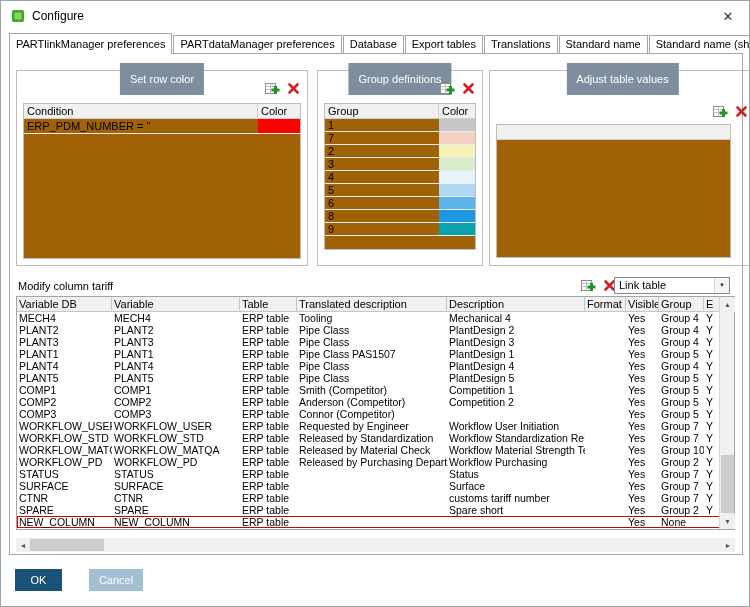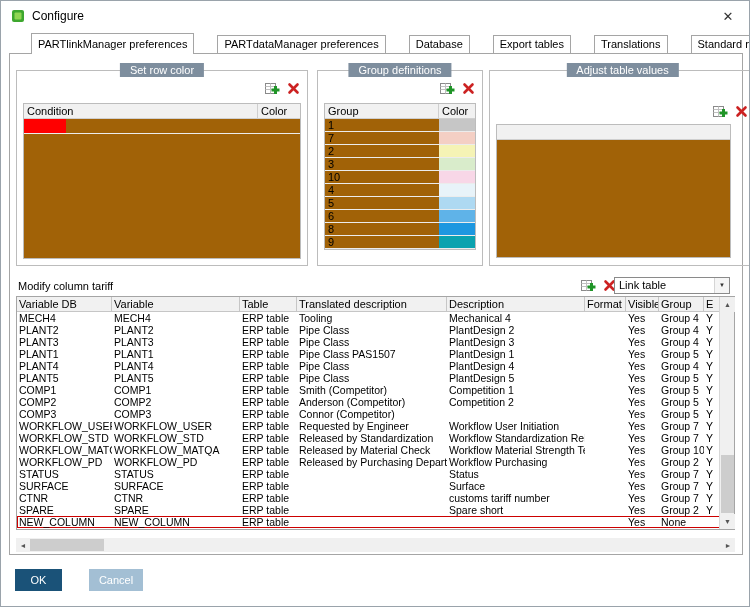--- a/index.html
+++ b/index.html
@@ -9,27 +9,27 @@
     background:#ffffff; border:1px solid #9aa3ab;
     font-family:"Liberation Sans", sans-serif; font-size:11px; color:#000;
   }
   
   .titlebar { position:absolute; left:0; top:0; width:100%; height:30px; display:flex; align-items:center; padding:0 10px; background:#fff; }
   .app-icon { width:14px; height:14px; margin-right:7px; }
   .title-text { font-size:12px; }
   .close-btn { margin-left:auto; width:22px; height:20px; display:flex; align-items:center; justify-content:center; font-size:13px; color:#333; }
   
   .tabbar { position:absolute; left:8px; top:31px; right:8px; height:22px; display:flex; align-items:flex-end; z-index:2; }
-  .tab { border:1px solid #a5a5a5; border-bottom:none; background:#fff; padding:0 6px; height:18px; line-height:17px; white-space:nowrap; margin-bottom:1px; margin-right:1px;margin-left:22px; }
+  .tab { border:1px solid #a5a5a5; border-bottom:none; background:#fff; padding:0 6px; height:18px; line-height:17px; white-space:nowrap; margin-bottom:1px; margin-right:1px; }
   .tab.active { height:21px; line-height:20px; margin-bottom:0; font-weight:normal; }
   
   .pane { position:absolute; left:8px; top:52px; width:734px; height:502px; border:1px solid #a5a5a5; background:#fff; z-index:1; }
   
   .groupbox { position:absolute; border:1px solid #bcbcbc; }
-  .gb-title { position:absolute; top:-8px; left:50%; transform:translateX(-50%); background:#7e8e9e; color:#fff; padding:1px 10px; white-space:nowrap; }
+  .gb-title { position:absolute; top:-8px; left:50%; transform:translateX(-50%); background:#7e8e9e; color:#fff; padding:10px 10px; white-space:nowrap; }
   #box-rowcolor { left:6px; top:16px; width:292px; height:196px; }
   #box-groups   { left:307px; top:16px; width:166px; height:196px; }
   #box-adjust   { left:479px; top:16px; width:267px; height:196px; }
   .iconrow { position:absolute; display:flex; gap:5px; }
   .icon { width:16px; height:15px; display:flex; align-items:center; justify-content:center; }
   
   .mini-table { position:absolute; border:1px solid #bcbcbc; background:#a16207; overflow:hidden; }
   .mini-header { display:flex; background:#f1f1f1; border-bottom:1px solid #cfcfcf; height:15px; line-height:14px; }
   .mh-cell { padding:0 3px; border-right:1px solid #cfcfcf; overflow:hidden; white-space:nowrap; }
   .mini-row { display:flex; height:15px; line-height:14px; border-bottom:1px solid #ececec; }
@@ -116,20 +116,21 @@
           </svg>
       </div>
     </div>
     <div class="mini-table" style="left:6px; top:32px; width:278px; height:156px;">
       <div class="mini-header">
         <div class="mh-cell" style="flex:1;">Condition</div>
         <div class="mh-cell" style="width:42px; border-right:none;">Color</div>
       </div>
       <div id="rowcolor-body">
           <div class="mini-row">
+            <div class="mr-text">ERP_PDM_NUMBER = ''</div>
             <div class="mr-color" style="background: rgb(255, 0, 0);"></div>
           </div>
         </div>
     </div>
   </div>
 
   <div class="groupbox" id="box-groups">
     <div class="gb-title" style="background: rgb(126, 142, 158);">Group definitions</div>
     <div class="iconrow" style="right:6px; top:10px;">
       <div class="icon">
@@ -167,24 +168,20 @@
             <div class="grp-num">7</div>
             <div class="grp-color" style="background: rgb(244, 207, 196);"></div>
           </div>
           <div class="grp-row">
             <div class="grp-num">2</div>
             <div class="grp-color" style="background: rgb(245, 243, 181);"></div>
           </div>
           <div class="grp-row">
             <div class="grp-num">3</div>
             <div class="grp-color" style="background: rgb(217, 236, 203);"></div>
-          </div>
-          <div class="grp-row">
-            <div class="grp-num">10</div>
-            <div class="grp-color" style="background: rgb(248, 215, 231);"></div>
           </div>
           <div class="grp-row">
             <div class="grp-num">4</div>
             <div class="grp-color" style="background: rgb(232, 243, 249);"></div>
           </div>
           <div class="grp-row">
             <div class="grp-num">5</div>
             <div class="grp-color" style="background: rgb(174, 217, 242);"></div>
           </div>
           <div class="grp-row">

